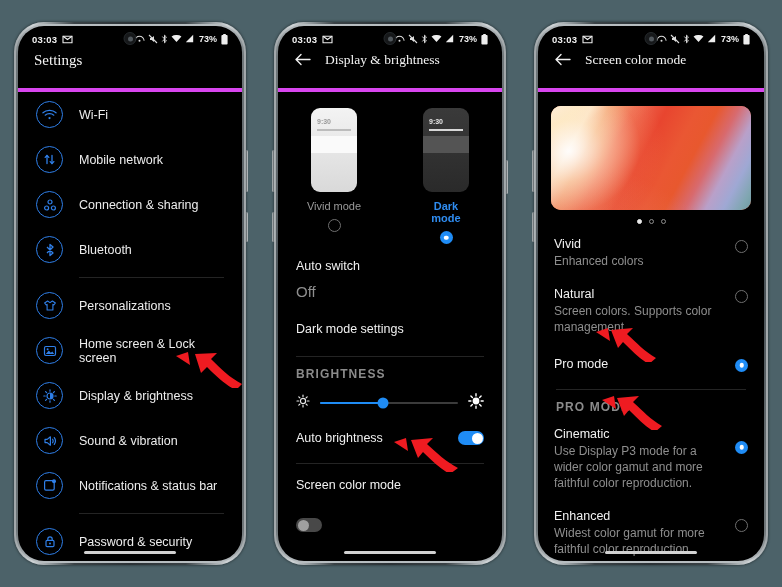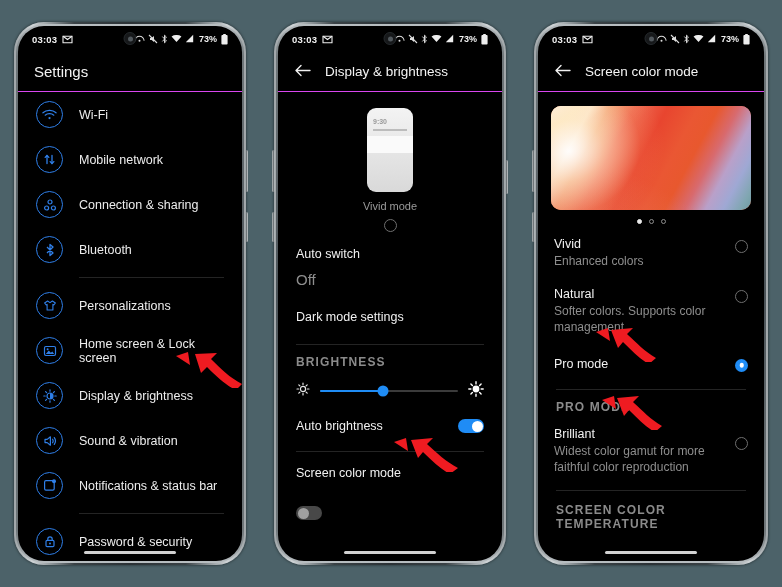--- a/index.html
+++ b/index.html
@@ -85,24 +85,24 @@
   .camhole::after{
     content:"";position:absolute;left:50%;top:50%;transform:translate(-50%,-50%);
     width:5px;height:5px;border-radius:50%;background:#50575c;
   }
   .ic { display:inline-block; line-height:0; }
 
   
   .appbar {
     height: 40px;
     display: flex;
-    align-items: center;
     gap: 14px;
     padding: 0 16px;
-    border-bottom: 1px solid #d946ef;
+    border-bottom: 4px solid #d946ef;
+    font-family: Liberation Serif, serif;
   }
   .appbar .title { font-size: 13.5px; color: #f4f4f4; }
   .appbar.big .title { font-size: 15px; }
   .back { cursor: pointer; }
 
   
   .slist { padding: 0 0 0 0; }
   .srow {
     display: flex; align-items: center;
     gap: 16px;
@@ -483,20 +483,29 @@
       <div class="modes">
         <div class="mode">
           <div class="thumb light">
             <div class="t-time">9:30</div>
             <div class="bar1"></div>
             <div class="block"></div>
           </div>
           <div class="mode-label off">Vivid mode</div>
           <div class="radio"></div>
         </div>
+        <div class="mode">
+          <div class="thumb dark">
+            <div class="t-time">9:30</div>
+            <div class="bar1"></div>
+            <div class="block"></div>
+          </div>
+          <div class="mode-label on">Dark mode</div>
+          <div class="radio sel"></div>
+        </div>
       </div>
 
       <div class="item">
         <div class="t">Auto switch</div>
         <div class="s">Off</div>
       </div>
 
       <div class="item">
         <div class="t">Dark mode settings</div>
       </div>
@@ -642,40 +651,47 @@
         <span class="tx">
           <span class="t" style="display:block">Vivid</span>
           <span class="s" style="display:block">Enhanced colors</span>
         </span>
         <span class="radio"></span>
       </div>
 
       <div class="opt">
         <span class="tx">
           <span class="t" style="display:block">Natural</span>
-          <span class="s" style="display:block">Softer colors. Supports color management.</span>
+          <span class="s" style="display:block">Screen colors. Supports color management.</span>
         </span>
         <span class="radio"></span>
       </div>
 
       <div class="opt" style="align-items:center;padding-top:11px;padding-bottom:11px">
         <span class="tx">
           <span class="t" style="display:block">Pro mode</span>
         </span>
         <span class="radio sel"></span>
       </div>
 
       <div class="divider full" style="margin-top:6px"></div>
 
       <div class="section-cap">PRO MODE</div>
 
-
       <div class="opt">
         <span class="tx">
-          <span class="t" style="display:block">Brilliant</span>
+          <span class="t" style="display:block">Cinematic</span>
+          <span class="s" style="display:block">Use Display P3 mode for a wider color gamut and more faithful color reproduction.</span>
+        </span>
+        <span class="radio sel" style="margin-top:14px"></span>
+      </div>
+
+      <div class="opt">
+        <span class="tx">
+          <span class="t" style="display:block">Enhanced</span>
           <span class="s" style="display:block">Widest color gamut for more faithful color reproduction</span>
         </span>
         <span class="radio" style="margin-top:10px"></span>
       </div>
 
       <div class="divider full" style="margin-top:6px"></div>
 
       <div class="section-cap" style="padding-top:12px">SCREEN COLOR TEMPERATURE</div>
 
       <div class="homebar"></div>

